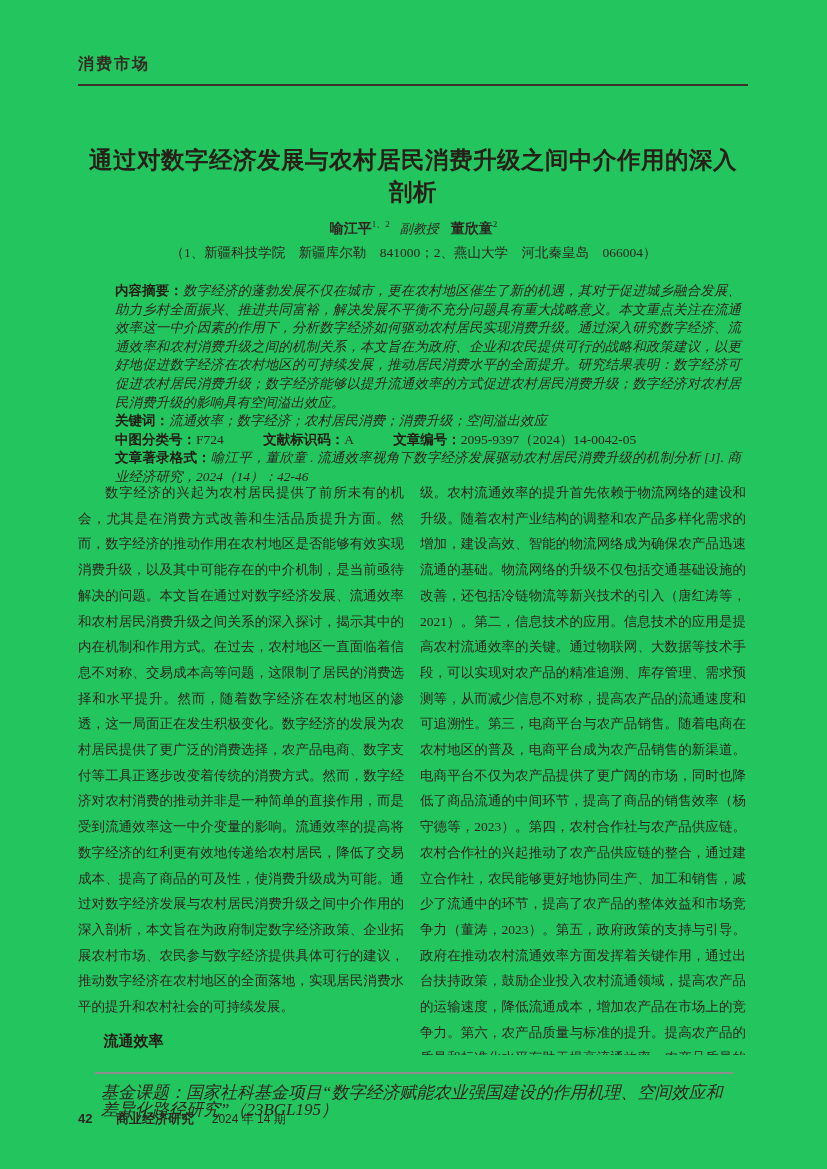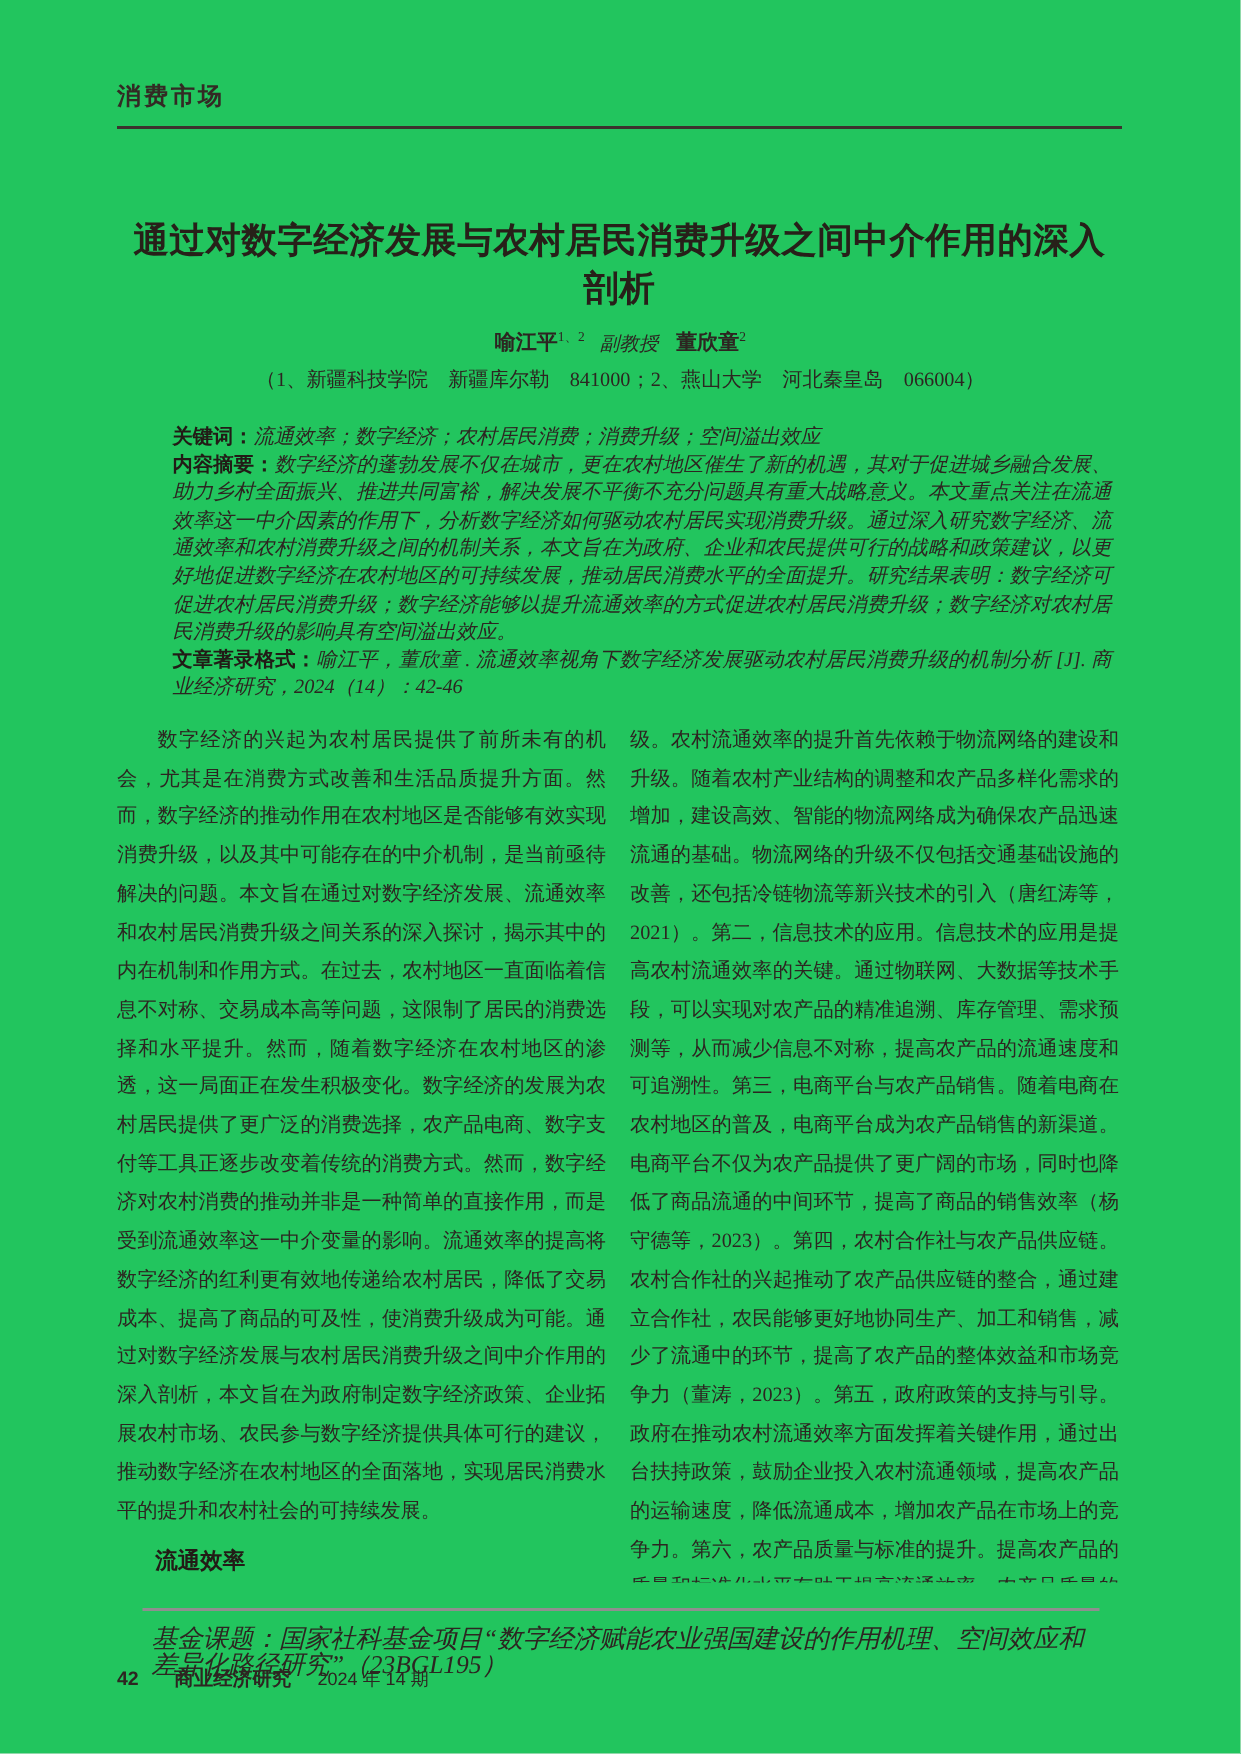--- a/index.html
+++ b/index.html
@@ -88,22 +88,27 @@
 
   <h1 class="article-title" style="margin:0;">通过对数字经济发展与农村居民消费升级之间中介作用的深入剖析</h1>
 
   <div class="authors">
     <span class="author-name">喻江平</span><span class="author-sup">1、2</span><span class="author-title">副教授</span><span class="author-name">董欣童</span><span class="author-sup">2</span>
   </div>
 
   <div class="affiliation">（1、新疆科技学院　新疆库尔勒　841000；2、燕山大学　河北秦皇岛　066004）</div>
 
   <div class="abstract-block">
+    <p><span class="blk-label">内容摘要：</span><span class="kaiti">数字经济的蓬勃发展不仅在城市，更在农村地区催生了新的机遇，其对于促进城乡融合发展、助力乡村全面振兴、推进共同富裕，解决发展不平衡不充分问题具有重大战略意义。本文重点关注在流通效率这一中介因素的作用下，分析数字经济如何驱动农村居民实现消费升级。通过深入研究数字经济、流通效率和农村消费升级之间的机制关系，本文旨在为政府、企业和农民提供可行的战略和政策建议，以更好地促进数字经济在农村地区的可持续发展，推动居民消费水平的全面提升。研究结果表明：数字经济可促进农村居民消费升级；数字经济能够以提升流通效率的方式促进农村居民消费升级；数字经济对农村居民消费升级的影响具有空间溢出效应。</span></p>
     <p><span class="blk-label">关键词：</span><span class="kaiti">流通效率；数字经济；农村居民消费；消费升级；空间溢出效应</span></p>
-    <p><span class="blk-label">内容摘要：</span><span class="kaiti">数字经济的蓬勃发展不仅在城市，更在农村地区催生了新的机遇，其对于促进城乡融合发展、助力乡村全面振兴、推进共同富裕，解决发展不平衡不充分问题具有重大战略意义。本文重点关注在流通效率这一中介因素的作用下，分析数字经济如何驱动农村居民实现消费升级。通过深入研究数字经济、流通效率和农村消费升级之间的机制关系，本文旨在为政府、企业和农民提供可行的战略和政策建议，以更好地促进数字经济在农村地区的可持续发展，推动居民消费水平的全面提升。研究结果表明：数字经济可促进农村居民消费升级；数字经济能够以提升流通效率的方式促进农村居民消费升级；数字经济对农村居民消费升级的影响具有空间溢出效应。</span></p>
+    <p class="meta-line">
+      <span class="meta-group"><span class="blk-label">中图分类号：</span><span class="meta-value">F724</span></span>
+      <span class="meta-group"><span class="blk-label">文献标识码：</span><span class="meta-value">A</span></span>
+      <span class="meta-group"><span class="blk-label">文章编号：</span><span class="meta-value">2095-9397（2024）14-0042-05</span></span>
+    </p>
     <p class="citation"><span class="blk-label">文章著录格式：</span><span class="kaiti">喻江平，董欣童 . 流通效率视角下数字经济发展驱动农村居民消费升级的机制分析 [J]. 商业经济研究，2024（14）：42-46</span></p>
   </div>
 
   <div class="body-cols">
     <div class="col">
       <p class="p-indent">数字经济的兴起为农村居民提供了前所未有的机会，尤其是在消费方式改善和生活品质提升方面。然而，数字经济的推动作用在农村地区是否能够有效实现消费升级，以及其中可能存在的中介机制，是当前亟待解决的问题。本文旨在通过对数字经济发展、流通效率和农村居民消费升级之间关系的深入探讨，揭示其中的内在机制和作用方式。在过去，农村地区一直面临着信息不对称、交易成本高等问题，这限制了居民的消费选择和水平提升。然而，随着数字经济在农村地区的渗透，这一局面正在发生积极变化。数字经济的发展为农村居民提供了更广泛的消费选择，农产品电商、数字支付等工具正逐步改变着传统的消费方式。然而，数字经济对农村消费的推动并非是一种简单的直接作用，而是受到流通效率这一中介变量的影响。流通效率的提高将数字经济的红利更有效地传递给农村居民，降低了交易成本、提高了商品的可及性，使消费升级成为可能。通过对数字经济发展与农村居民消费升级之间中介作用的深入剖析，本文旨在为政府制定数字经济政策、企业拓展农村市场、农民参与数字经济提供具体可行的建议，推动数字经济在农村地区的全面落地，实现居民消费水平的提升和农村社会的可持续发展。</p>
       <p class="section-heading">流通效率</p>
 
     </div>
     <div class="col">

